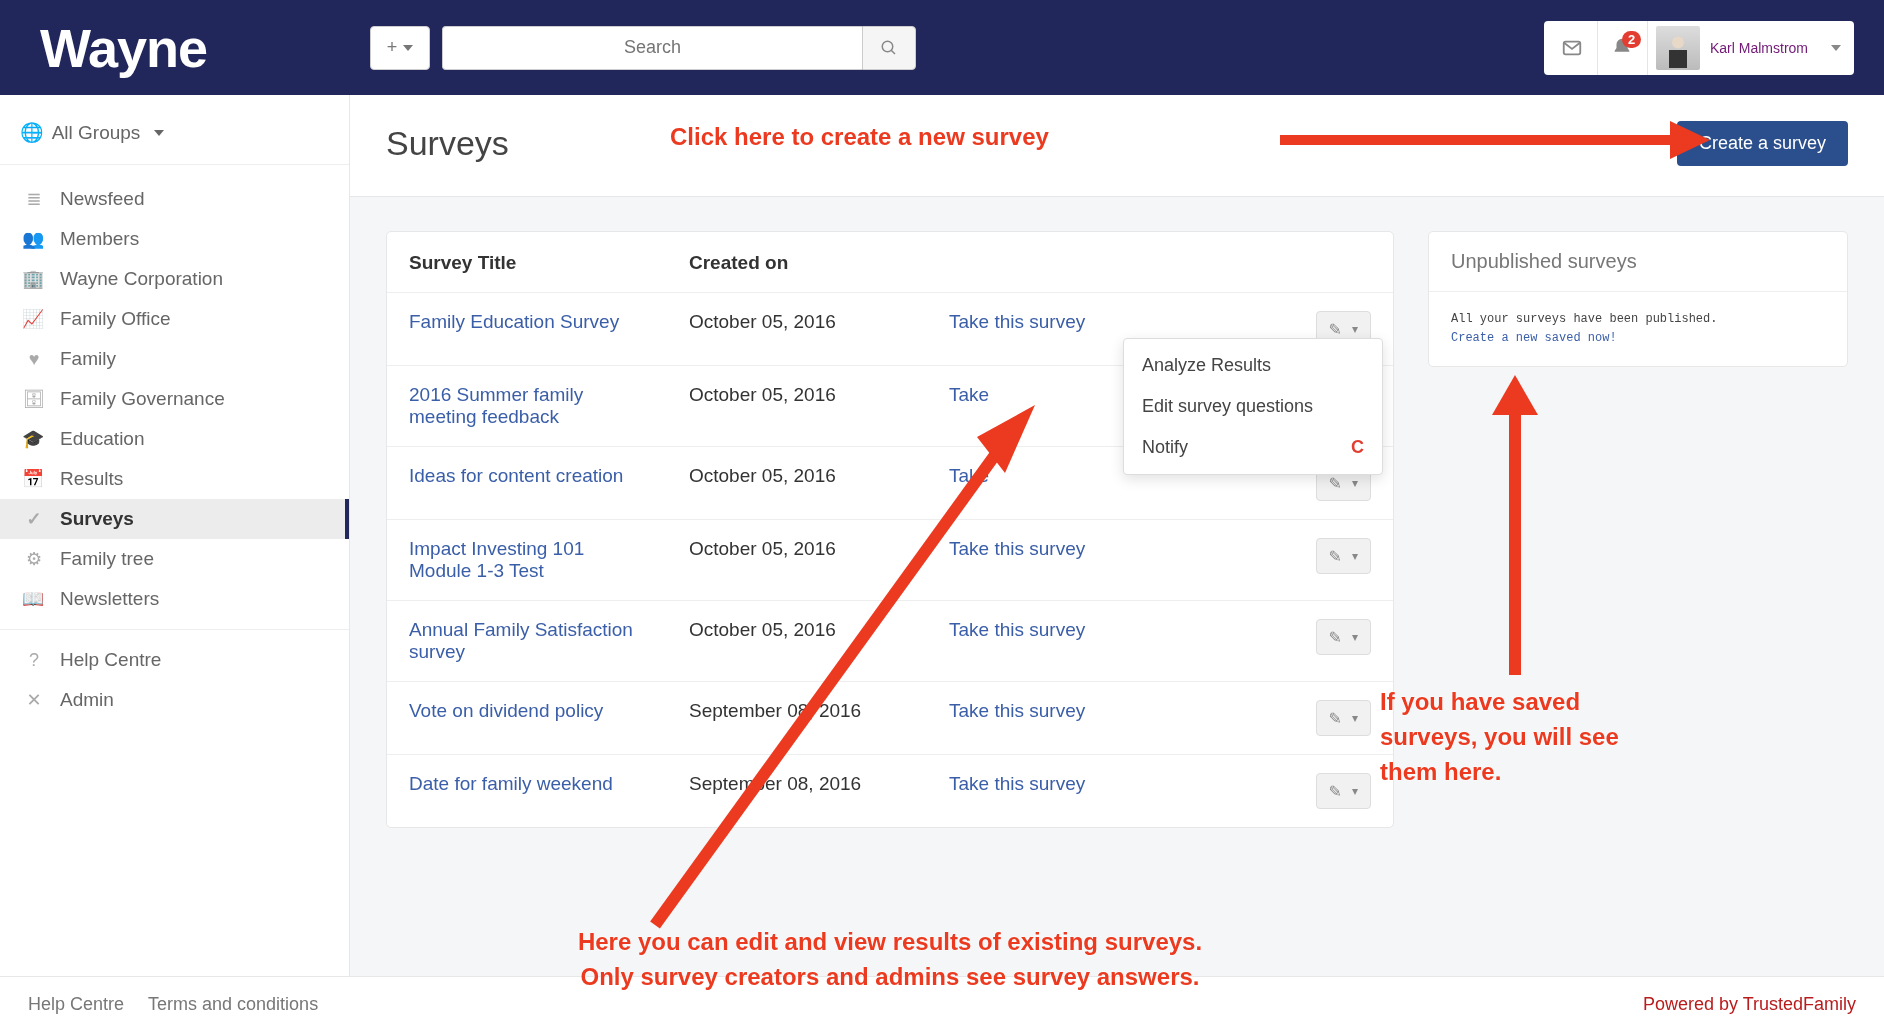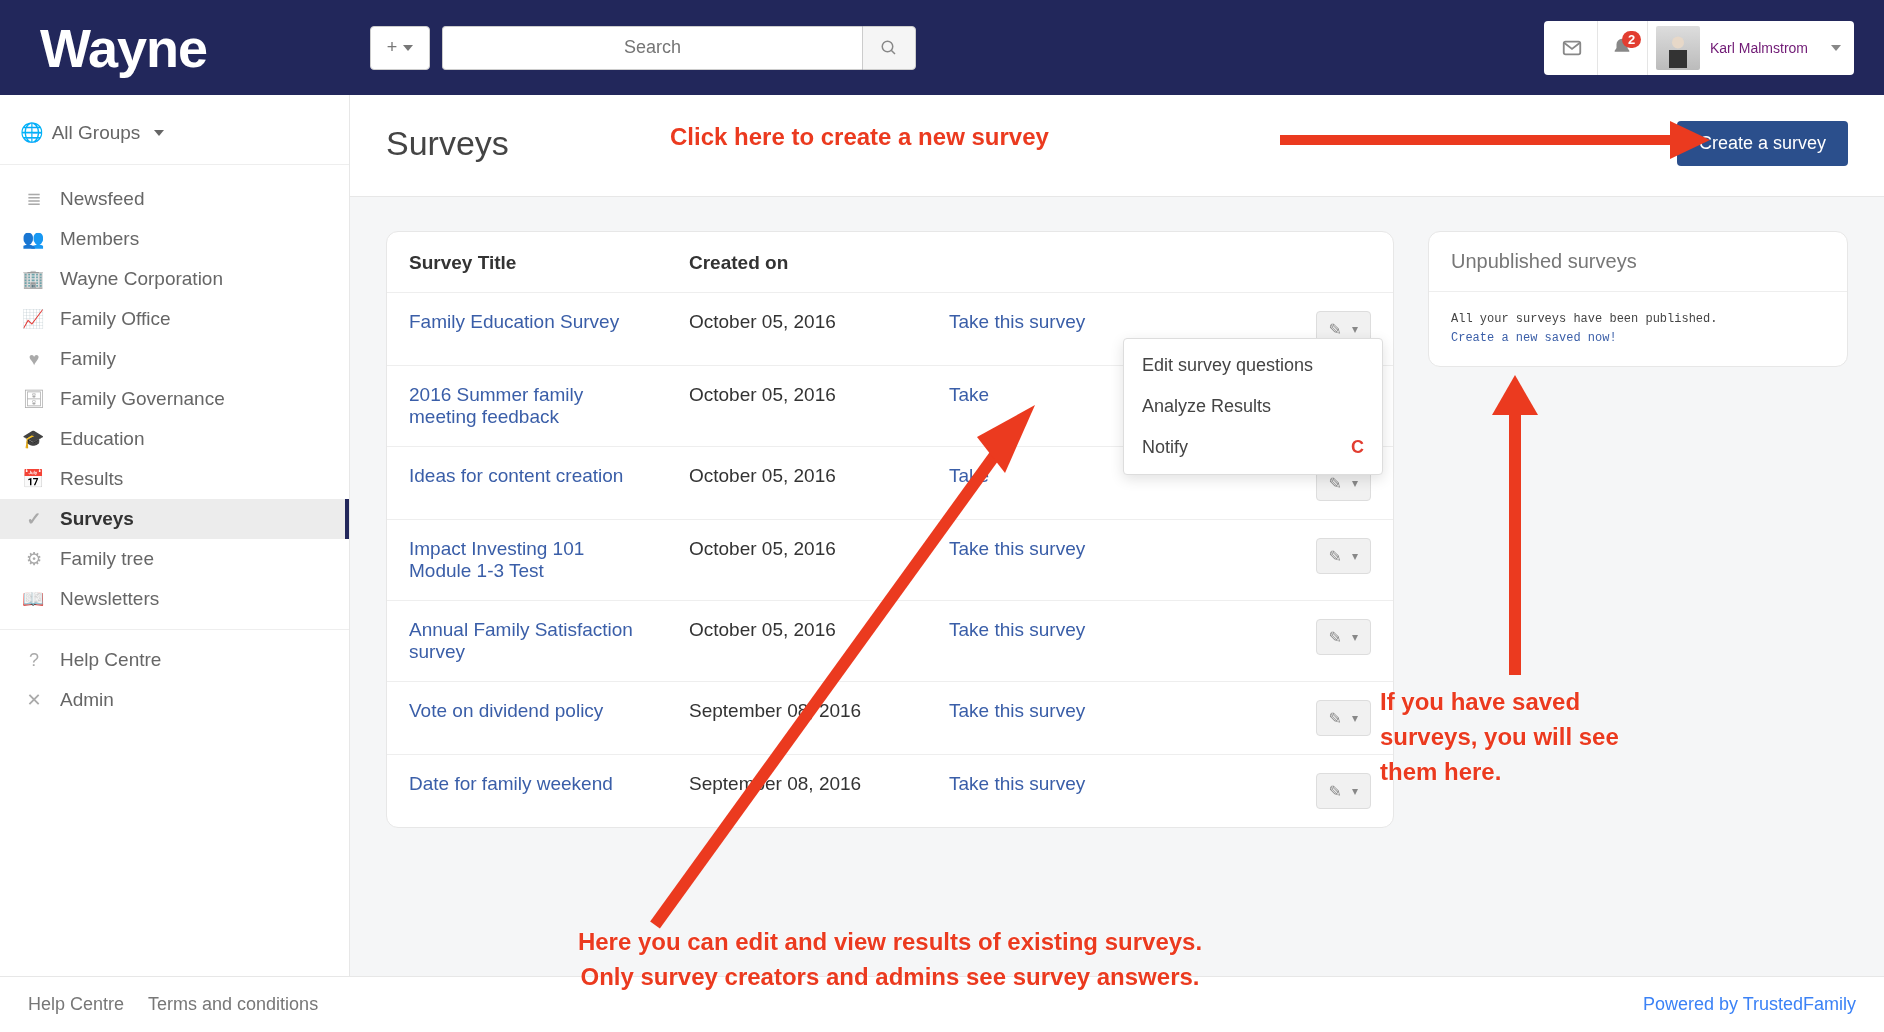--- a/index.html
+++ b/index.html
@@ -35,21 +35,21 @@
   .nav-icon { width: 24px; text-align:center; color:#aaa; font-size: 18px; }
 
   
   .main { flex: 1; padding: 0 0 0 0; position: relative; }
   .page-header { background: #fff; border-bottom: 1px solid #e7e7e7; padding: 26px 36px 30px 36px; display:flex; align-items:center; position: relative; }
   .page-title { font-size: 34px; font-weight: 400; color: #444; }
   .create-btn { margin-left: auto; background: #2b4f8c; color: #fff; border: none; border-radius: 4px; padding: 12px 22px; font-size: 18px; cursor:pointer; }
 
   .content-row { display: flex; gap: 34px; padding: 34px 36px 0 36px; align-items: flex-start; }
 
-  .card { background: #fff; border: 1px solid #e7e7e7; border-radius: 12px; }
+  .card { background: #fff; border: 1px solid #e7e7e7; border-radius: 5px; }
   .table-card { flex: 1; }
   table { width: 100%; border-collapse: collapse; }
   thead th { text-align: left; font-weight: 700; font-size: 19px; padding: 20px 22px 18px 22px; color:#333; }
   tbody tr { border-top: 1px solid #eee; }
   tbody td { padding: 18px 22px; vertical-align: top; font-size: 19px; color: #333; }
   .link { color: #3a5ea8; cursor: pointer; }
   .take-link { color: #3a5ea8; cursor: pointer; white-space: nowrap; }
   .edit-btn-group { background: #f1f1f1; border: 1px solid #ddd; border-radius: 4px; height: 36px; display:inline-flex; align-items:center; gap:10px; padding: 0 12px; color:#888; cursor:pointer; white-space:nowrap; }
   .edit-btn-group .pencil { font-size: 16px; }
   .edit-btn-group .caret { font-size: 12px; }
@@ -61,21 +61,21 @@
   .dropdown-menu .mi { padding: 10px 18px; font-size: 18px; color:#444; display:flex; justify-content: space-between; cursor:pointer; }
   .dropdown-menu .shortcut { color: #e23d30; font-weight: 700; }
 
   .side-card { width: 420px; }
   .side-card .hd { padding: 18px 22px; color:#777; font-size: 20px; border-bottom: 1px solid #eee; }
   .side-card .bd { padding: 18px 22px; font-size: 12px; color:#444; line-height: 1.6; font-family: Liberation Mono, monospace; }
 
   
   .footer { position: absolute; bottom: 0; left: 0; right: 0; height: 56px; background: #fff; border-top: 1px solid #e7e7e7; display:flex; align-items:center; padding: 0 28px; font-size: 18px; color: #777; }
   .footer a { color:#777; text-decoration: none; margin-right: 24px; cursor:pointer; }
-  .footer .powered { margin-left: auto; color: #3b82f6; }
+  .footer .powered { margin-left: auto; color: #b91c1c; }
 
   
   .anno { position: absolute; color: #eb3a1f; font-weight: 700; font-size: 24px; text-shadow: 0 0 2px #fff, 0 0 2px #fff; pointer-events: none; z-index: 200; }
   .arrow-svg { position: absolute; z-index: 195; pointer-events:none; }
 
   .caret-down::after { content: ""; display:inline-block; border-left:5px solid transparent; border-right:5px solid transparent; border-top:6px solid currentColor; margin-left:6px; vertical-align: middle; }
 </style>
 </head>
 <body>
 
@@ -263,25 +263,25 @@
                 <td style="text-align:right;"><span class="edit-btn-group">
                     <span class="pencil">✎</span>
                     <span class="caret">▾</span>
                   </span></td>
               </tr>
             </tbody>
         </table>
 
         <div class="dropdown-menu" style="top:106px; right:10px;">
           <div class="mi">
-              <span>Edit survey questions</span>
+              <span>Analyze Results</span>
               <span class="shortcut"></span>
             </div>
           <div class="mi">
-              <span>Analyze Results</span>
+              <span>Edit survey questions</span>
               <span class="shortcut"></span>
             </div>
           <div class="mi">
               <span>Notify</span>
               <span class="shortcut">C</span>
             </div>
         </div>
       </div>
 
       <div class="card side-card">

